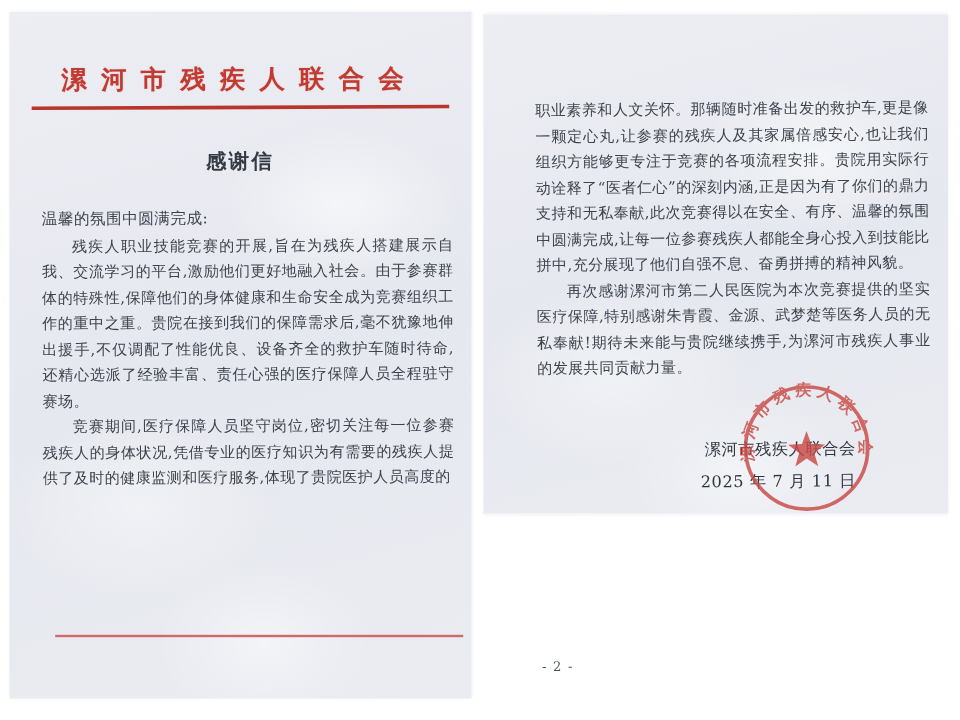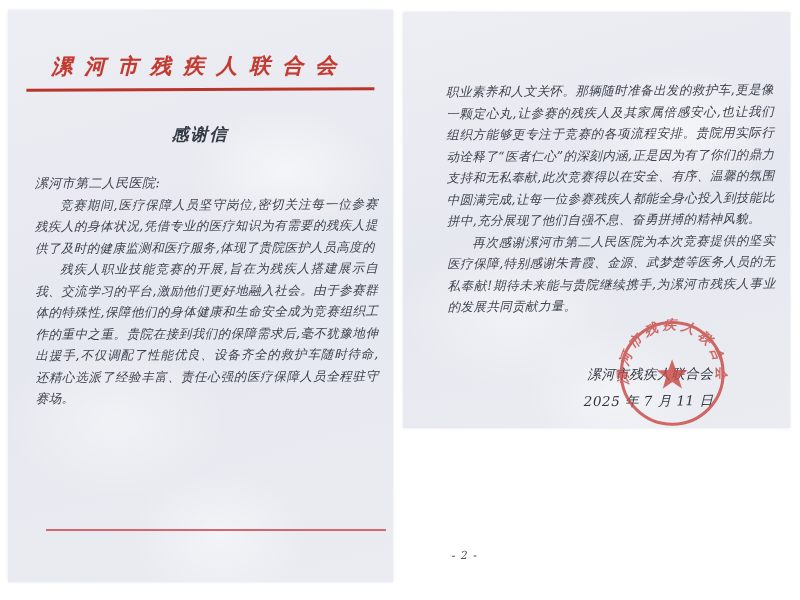--- a/index.html
+++ b/index.html
@@ -2,21 +2,21 @@
 <html><head>
 <meta charset="utf-8">
 <style>
   html, body { margin: 0; padding: 0; }
   body {
     width: 800px; height: 600px;
     background: #ffffff;
     font-family: "DejaVu Serif", "Liberation Serif", serif;
     overflow: hidden;
   }
-  .canvas { position: relative; width: 800px; height: 600px; background: #ffffff; font-style: italic; }
+  .canvas { position: relative; width: 800px; height: 600px; background: #ffffff; }
 
   .page {
     position: absolute;
     background:
       radial-gradient(ellipse 140px 90px at 72% 28%, rgba(255,255,255,0.55), rgba(255,255,255,0) 70%),
       radial-gradient(ellipse 160px 110px at 28% 72%, rgba(255,255,255,0.40), rgba(255,255,255,0) 70%),
       radial-gradient(ellipse 120px 90px at 55% 92%, rgba(255,255,255,0.45), rgba(255,255,255,0) 75%),
       linear-gradient(165deg, #edeef4 0%, #e6e8ef 50%, #eaecf2 100%);
     box-shadow: 0 0 3px rgba(60,60,80,0.12);
   }
@@ -105,23 +105,23 @@
 </head>
 <body>
 
 <div class="canvas">
 
   <section class="page page-left">
     <div class="tilt-left">
       <div class="org-header">漯河市残疾人联合会</div>
       <div class="header-rule"></div>
       <h1 class="letter-title">感谢信</h1>
-      <p class="salutation">漯河市第二人民医院:</p>
+      <p class="salutation">温馨的氛围中圆满完成:</p>
+      <p class="para indent">残疾人职业技能竞赛的开展,旨在为残疾人搭建展示自我、交流学习的平台,激励他们更好地融入社会。由于参赛群体的特殊性,保障他们的身体健康和生命安全成为竞赛组织工作的重中之重。贵院在接到我们的保障需求后,毫不犹豫地伸出援手,不仅调配了性能优良、设备齐全的救护车随时待命,还精心选派了经验丰富、责任心强的医疗保障人员全程驻守赛场。</p>
       <p class="para indent">竞赛期间,医疗保障人员坚守岗位,密切关注每一位参赛残疾人的身体状况,凭借专业的医疗知识为有需要的残疾人提供了及时的健康监测和医疗服务,体现了贵院医护人员高度的</p>
-      <p class="para indent">残疾人职业技能竞赛的开展,旨在为残疾人搭建展示自我、交流学习的平台,激励他们更好地融入社会。由于参赛群体的特殊性,保障他们的身体健康和生命安全成为竞赛组织工作的重中之重。贵院在接到我们的保障需求后,毫不犹豫地伸出援手,不仅调配了性能优良、设备齐全的救护车随时待命,还精心选派了经验丰富、责任心强的医疗保障人员全程驻守赛场。</p>
     </div>
     <div class="footer-rule"></div>
   </section>
 
   <section class="page page-right">
     <div class="tilt-right">
       <p class="para para-r first-r">职业素养和人文关怀。那辆随时准备出发的救护车,更是像一颗定心丸,让参赛的残疾人及其家属倍感安心,也让我们组织方能够更专注于竞赛的各项流程安排。贵院用实际行动诠释了“医者仁心”的深刻内涵,正是因为有了你们的鼎力支持和无私奉献,此次竞赛得以在安全、有序、温馨的氛围中圆满完成,让每一位参赛残疾人都能全身心投入到技能比拼中,充分展现了他们自强不息、奋勇拼搏的精神风貌。</p>
       <p class="para para-r indent">再次感谢漯河市第二人民医院为本次竞赛提供的坚实医疗保障,特别感谢朱青霞、金源、武梦楚等医务人员的无私奉献!期待未来能与贵院继续携手,为漯河市残疾人事业的发展共同贡献力量。</p>
 
       <div class="closing">

